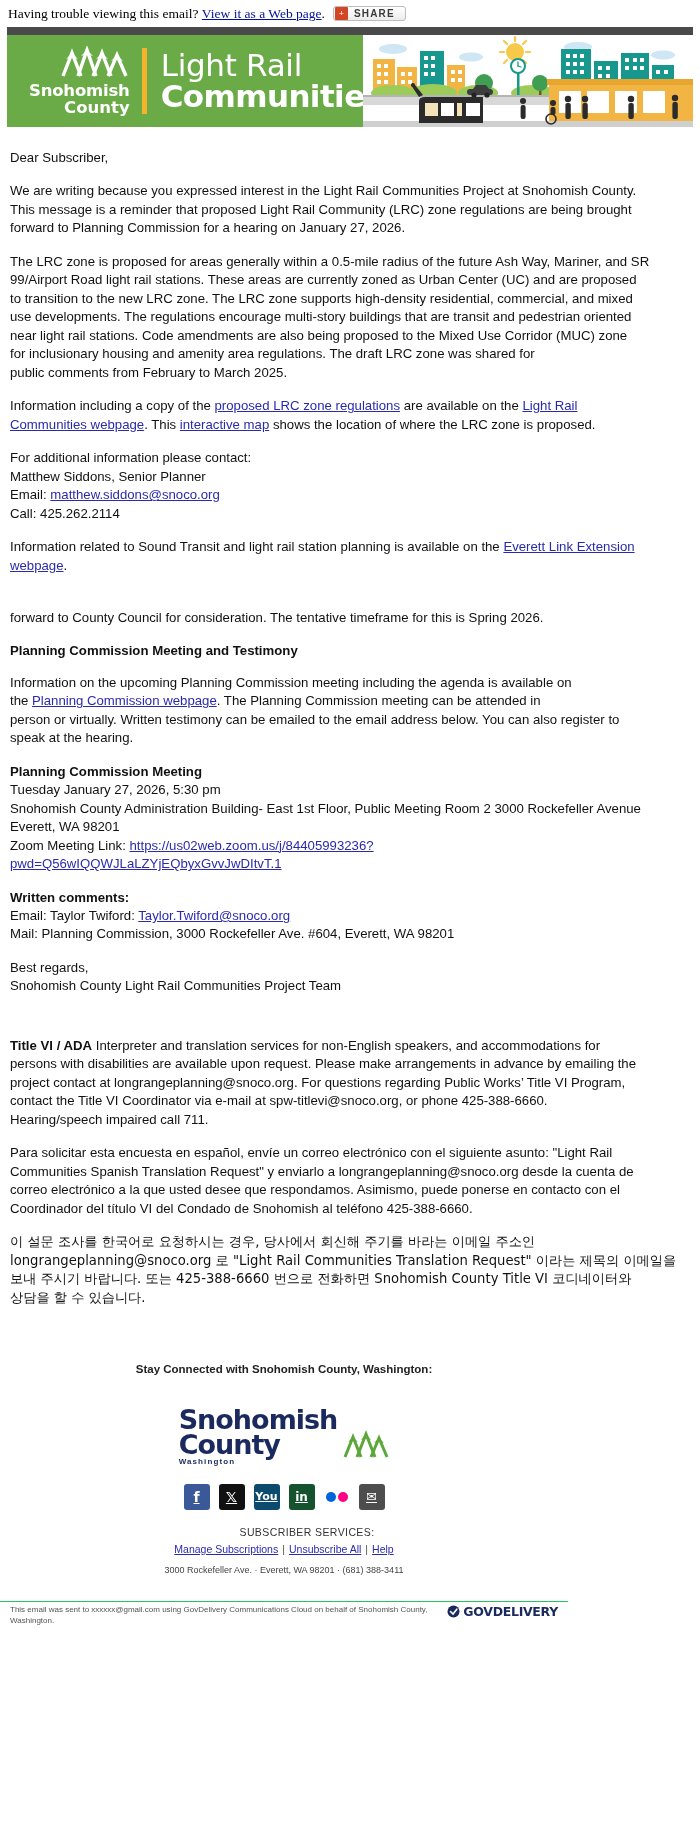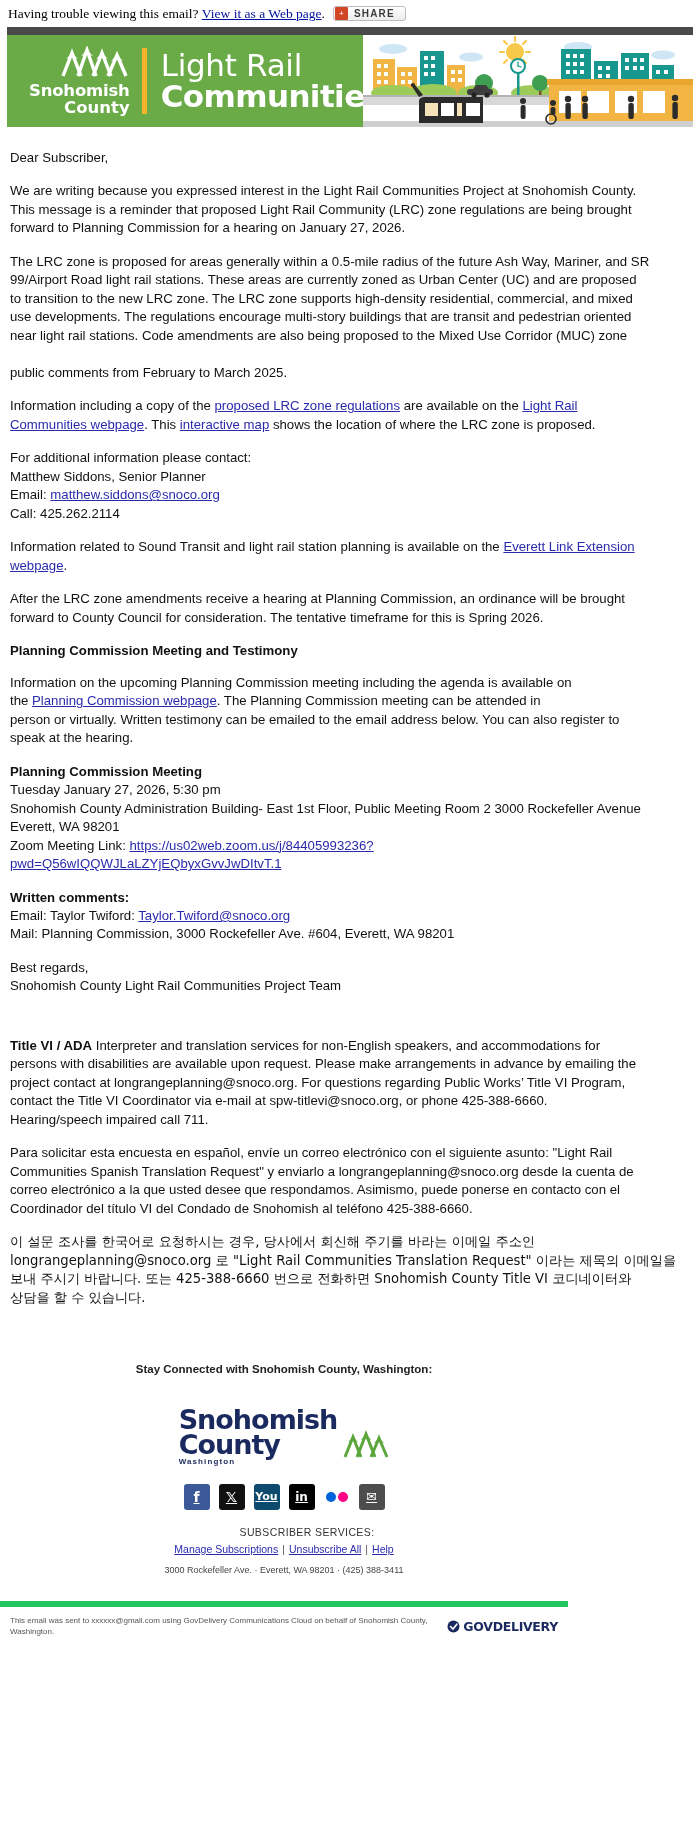--- a/index.html
+++ b/index.html
@@ -176,40 +176,40 @@
   .si {
     width: 26px; height: 26px;
     border-radius: 3px;
     display: flex; align-items: center; justify-content: center;
     color: #fff; font-weight: bold; font-size: 14px;
     font-family: "DejaVu Sans", sans-serif;
   }
   .si-fb { background: #3b5998; }
   .si-x  { background: #111111; }
   .si-yt { background: #0c4a6e; font-size: 11px; }
-  .si-li { background: #000000; font-size: 12px; }
+  .si-li { background: #14532d; font-size: 12px; }
   .si-fl { background: #ffffff; position: relative; }
   .fl-dot { width: 10px; height: 10px; border-radius: 50%; position: absolute; top: 8px; }
   .fl-b { background: #0063dc; left: 2px; }
   .fl-p { background: #ff0084; right: 2px; }
   .si-mail { background: #4d4d4d; font-size: 13px; }
 
   .subs-title {
     font-size: 10.5px; color: #333; letter-spacing: .4px; margin-bottom: 5px; padding-left: 46px;
   }
   .subs-links { font-size: 10.5px; color: #333; margin-bottom: 10px; }
   .subs-links a { color: #2a2aad; }
   .subs-links .sep { color: #555; margin: 0 4px; }
   .addr { font-size: 9px; color: #444; margin-bottom: 26px; }
 
   .legal-bar {
-    border-top: 6px solid #22c55e;
-    padding: 8px 10px 10px 10px;
+    border-top: 1px solid #22c55e;
+    padding: 2px 10px 10px 10px;
     display: flex;
-    align-items: center;
+    align-items: flex-start;
     justify-content: space-between;
   }
   .legal-text {
     font-size: 8px; color: #555; text-align: left; line-height: 1.4; max-width: 480px;
   }
   .gd-logo {
     display: flex; align-items: center; gap: 3px;
     font-size: 12.5px; font-weight: bold; color: #1b2a5e;
     font-family: "DejaVu Sans", sans-serif; letter-spacing: -0.3px;
     white-space: nowrap;
@@ -419,21 +419,21 @@
       <span class="ln">This message is a reminder that proposed Light Rail Community (LRC) zone regulations are being brought</span><br>
       <span class="ln">forward to Planning Commission for a hearing on January 27, 2026.</span>
     </p>
 
     <p class="lines">
       <span class="ln">The LRC zone is proposed for areas generally within a 0.5-mile radius of the future Ash Way, Mariner, and SR</span><br>
       <span class="ln">99/Airport Road light rail stations. These areas are currently zoned as Urban Center (UC) and are proposed</span><br>
       <span class="ln">to transition to the new LRC zone. The LRC zone supports high-density residential, commercial, and mixed</span><br>
       <span class="ln">use developments. The regulations encourage multi-story buildings that are transit and pedestrian oriented</span><br>
       <span class="ln">near light rail stations. Code amendments are also being proposed to the Mixed Use Corridor (MUC) zone</span><br>
-      <br>
+      <span class="ln">for inclusionary housing and amenity area regulations. The draft LRC zone was shared for</span><br>
       <span class="ln">public comments from February to March 2025.</span>
     </p>
 
     <p class="lines">
       <span class="ln"><span>Information including a copy of the </span><a href="#">proposed LRC zone regulations</a><span> are available on the </span><a href="#">Light Rail</a></span><br>
       <span class="ln"><a href="#">Communities webpage</a><span>. This </span><a href="#">interactive map</a><span> shows the location of where the LRC zone is proposed.</span></span>
     </p>
 
     <p class="lines">
       <span class="ln">For additional information please contact:</span><br>
@@ -441,21 +441,21 @@
       <span class="ln"><span>Email: </span><a href="#">matthew.siddons@snoco.org</a></span><br>
       <span class="ln">Call: 425.262.2114</span>
     </p>
 
     <p class="lines">
       <span class="ln"><span>Information related to Sound Transit and light rail station planning is available on the </span><a href="#">Everett Link Extension</a></span><br>
       <span class="ln"><a href="#">webpage</a><span>.</span></span>
     </p>
 
     <p class="lines">
-      <span class="ln">After the LRC zone amendments receive a hearing at Planning Commission, an ordinance will be brought</span><br>
+      <br>
       <span class="ln">forward to County Council for consideration. The tentative timeframe for this is Spring 2026.</span>
     </p>
 
     <h3 class="sec">Planning Commission Meeting and Testimony</h3>
 
     <p class="lines">
       <span class="ln">Information on the upcoming Planning Commission meeting including the agenda is available on</span><br>
       <span class="ln"><span>the </span><a href="#">Planning Commission webpage</a><span>. The Planning Commission meeting can be attended in</span></span><br>
       <span class="ln">person or virtually. Written testimony can be emailed to the email address below. You can also register to</span><br>
       <span class="ln">speak at the hearing.</span>
@@ -551,21 +551,21 @@
         </a>
       <a href="#" class="si si-mail">
           <span>✉</span>
         </a>
     </div>
 
     <div class="subs-title">SUBSCRIBER SERVICES:</div>
     <div class="subs-links">
       <a href="#">Manage Subscriptions</a><span class="sep">|</span><a href="#">Unsubscribe All</a><span class="sep">|</span><a href="#">Help</a>
     </div>
-    <div class="addr">3000 Rockefeller Ave. ·  Everett, WA 98201 ·  (425) 388-3411</div>
+    <div class="addr">3000 Rockefeller Ave. ·  Everett, WA 98201 ·  (681) 388-3411</div>
 
     <div class="legal-bar">
       <div class="legal-text">This email was sent to xxxxxx@gmail.com using GovDelivery Communications Cloud on behalf of Snohomish County, Washington.</div>
       <div class="gd-logo">
         <svg width="13" height="13" viewBox="0 0 13 13" aria-hidden="true">
           <circle cx="6.5" cy="6.5" r="6" fill="#1b2a5e"></circle>
           <path d="M3.5 6.5 L6 9 L9.8 4.2" stroke="#ffffff" stroke-width="1.6" fill="none" stroke-linecap="round"></path>
         </svg>
         <span>GOVDELIVERY</span>
       </div>

